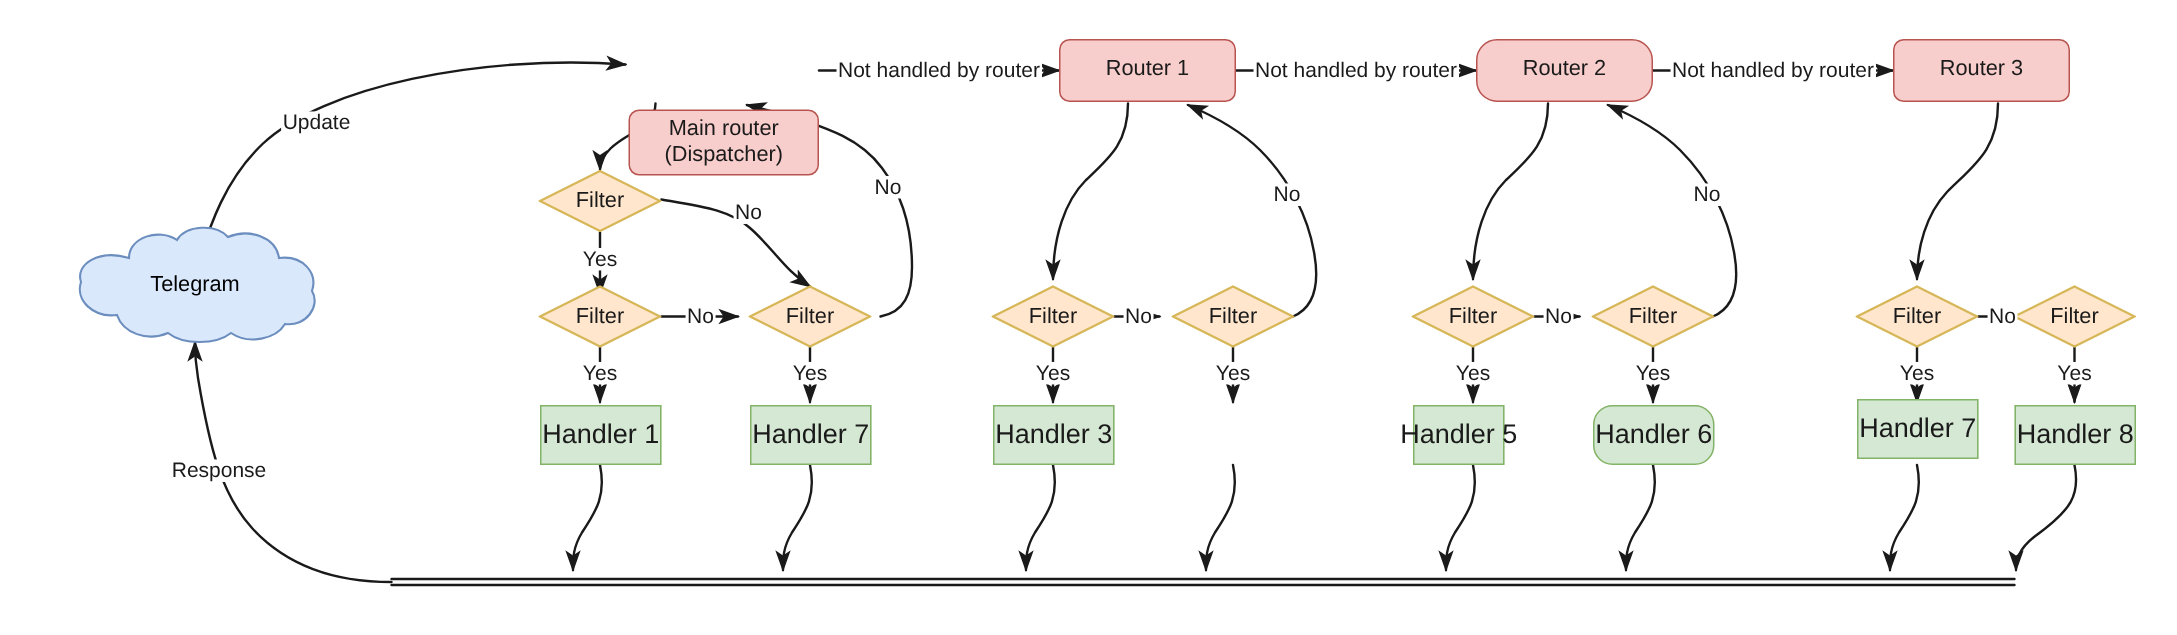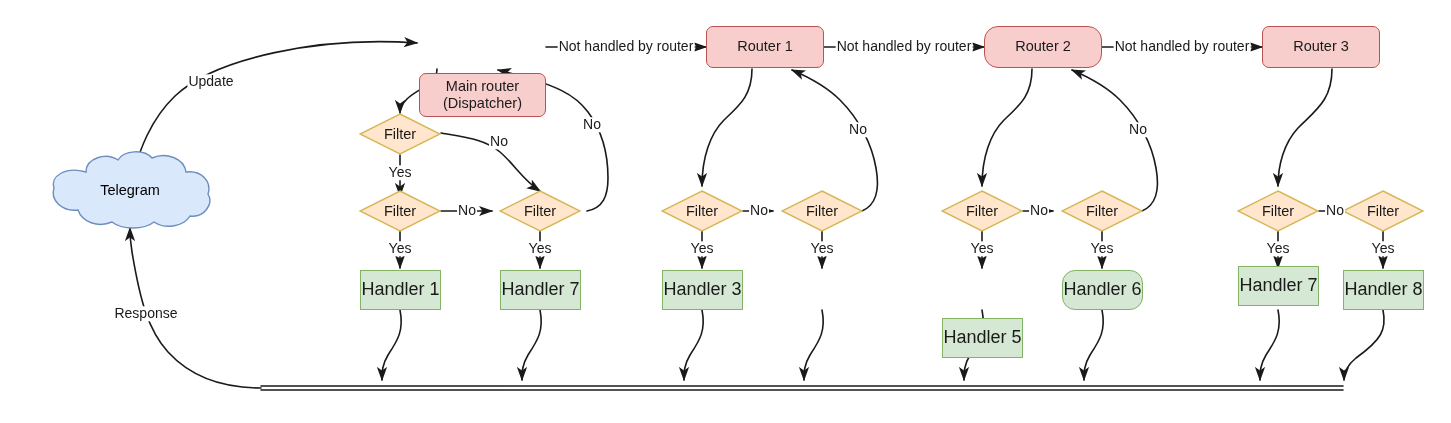--- a/index.html
+++ b/index.html
@@ -251,21 +251,21 @@
 
   <div class="node handler" style="left:360px; top:270px; width:81px; height:40px;">
     <span>Handler 1</span>
   </div>
   <div class="node handler" style="left:500px; top:270px; width:81px; height:40px;">
     <span>Handler 7</span>
   </div>
   <div class="node handler" style="left:662px; top:270px; width:81px; height:40px;">
     <span>Handler 3</span>
   </div>
-  <div class="node handler" style="left:942px; top:270px; width:81px; height:40px;margin-top:48px;">
+  <div class="node handler" style="left:942px; top:270px; width:61px; height:40px;">
     <span>Handler 5</span>
   </div>
   <div class="node handler" style="left:1062px; top:270px; width:81px; height:40px;border-radius:13px;">
     <span>Handler 6</span>
   </div>
   <div class="node handler" style="left:1238px; top:266px; width:81px; height:40px;">
     <span>Handler 7</span>
   </div>
   <div class="node handler" style="left:1343px; top:270px; width:81px; height:40px;">
     <span>Handler 8</span>

